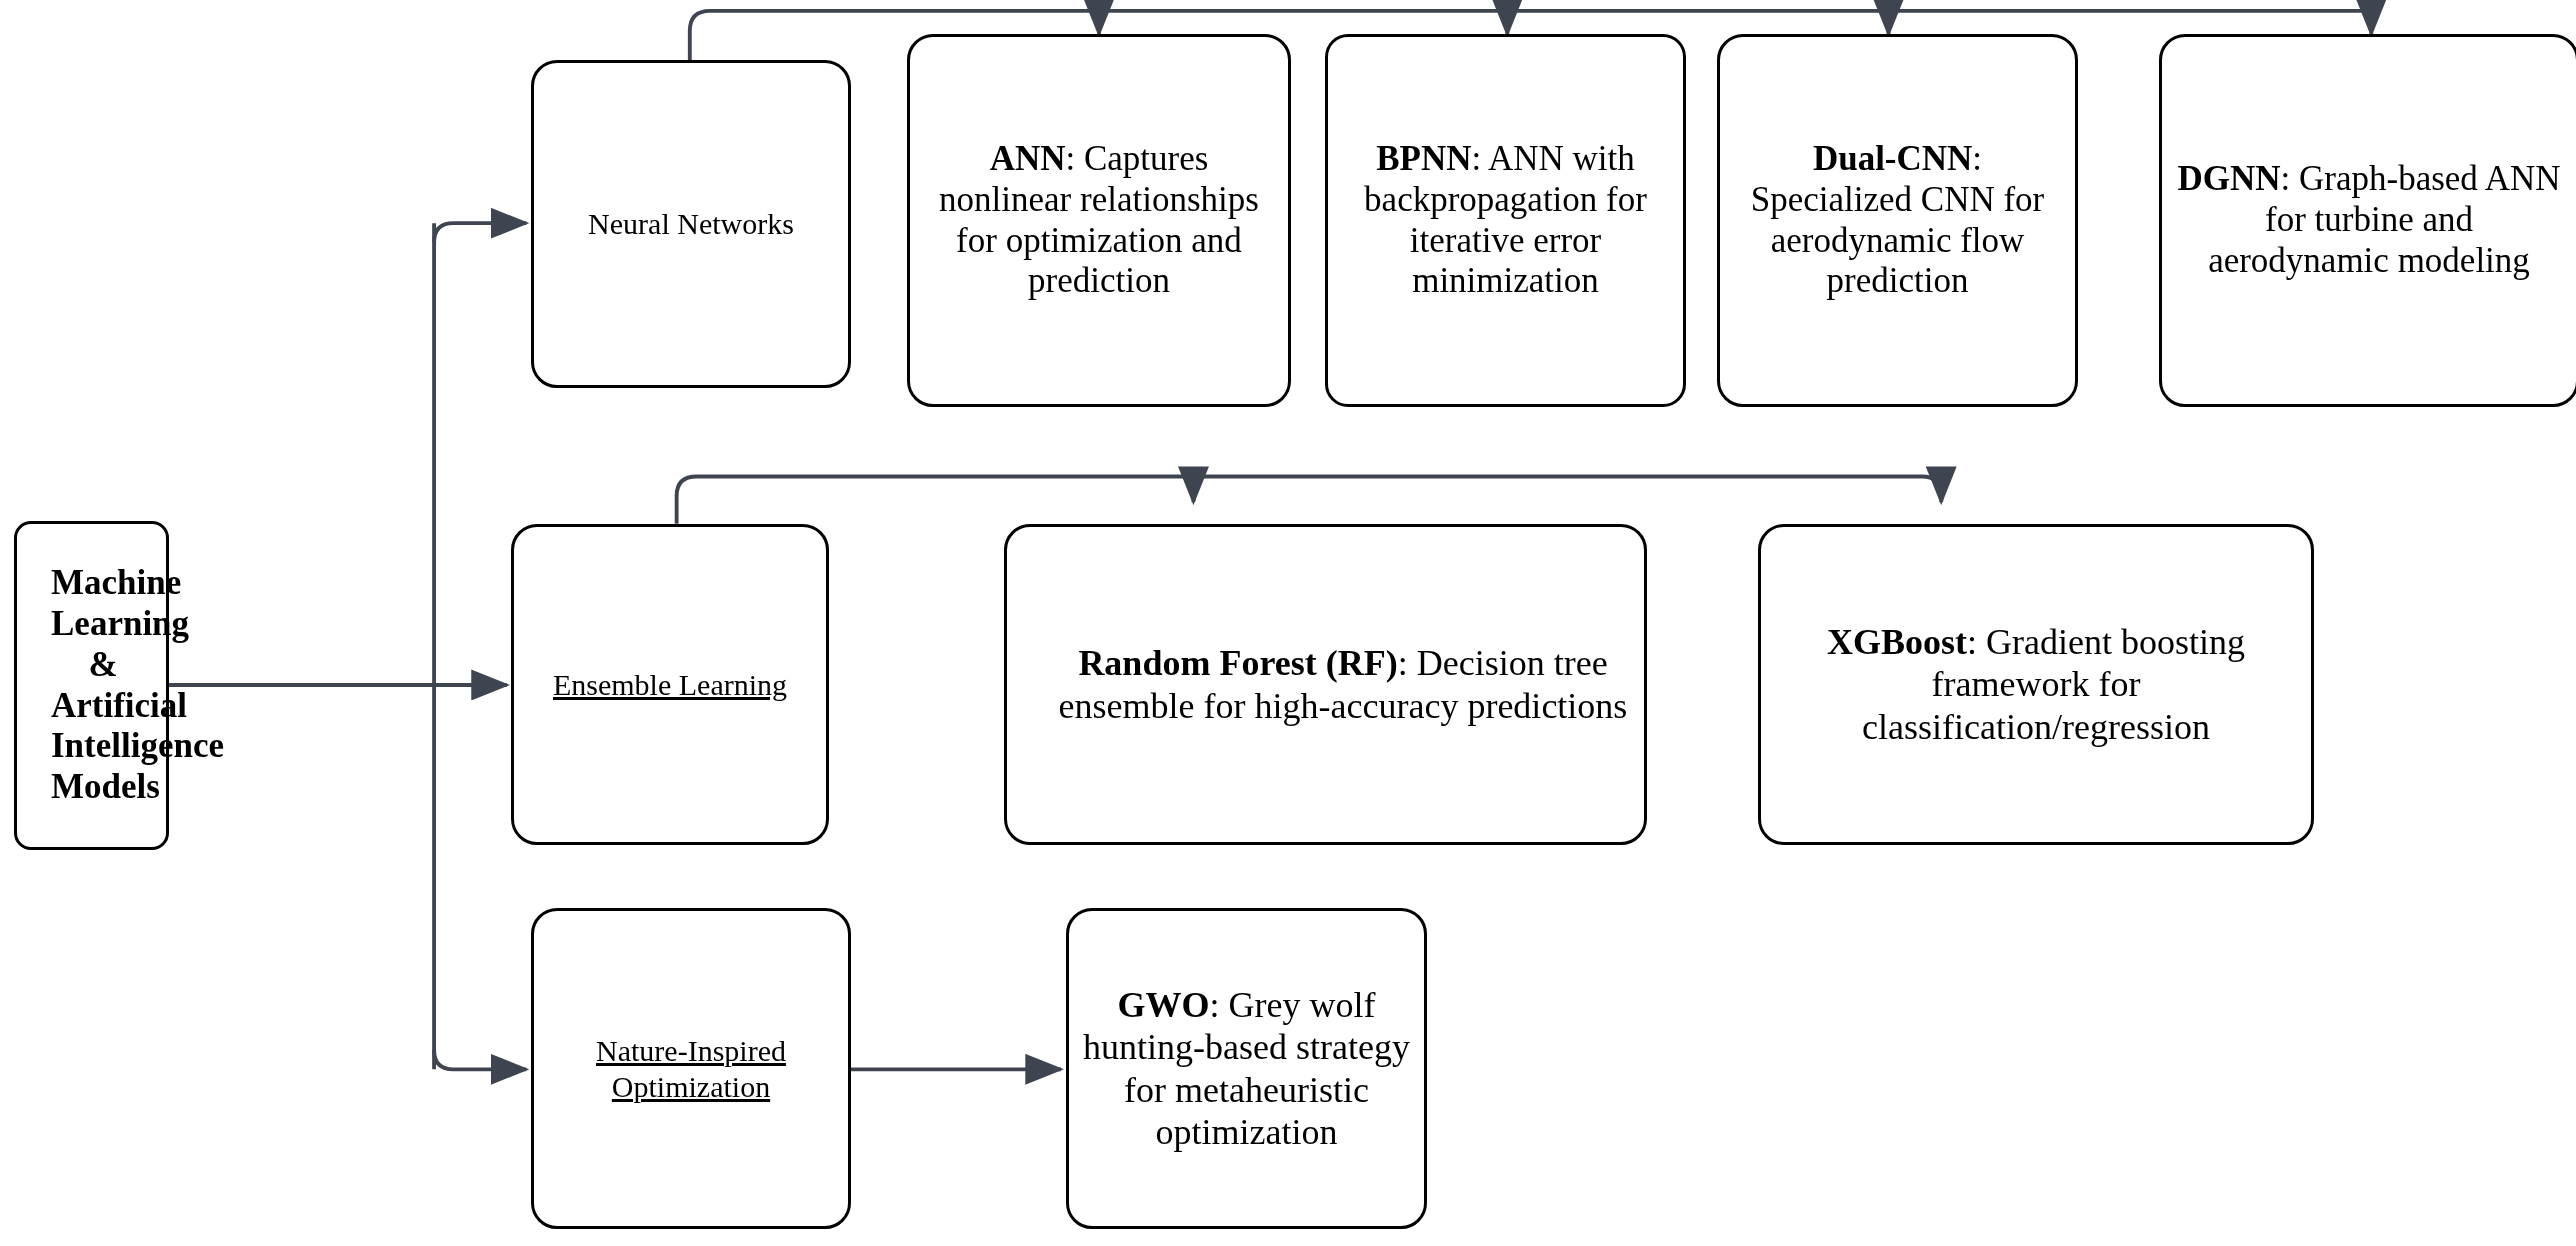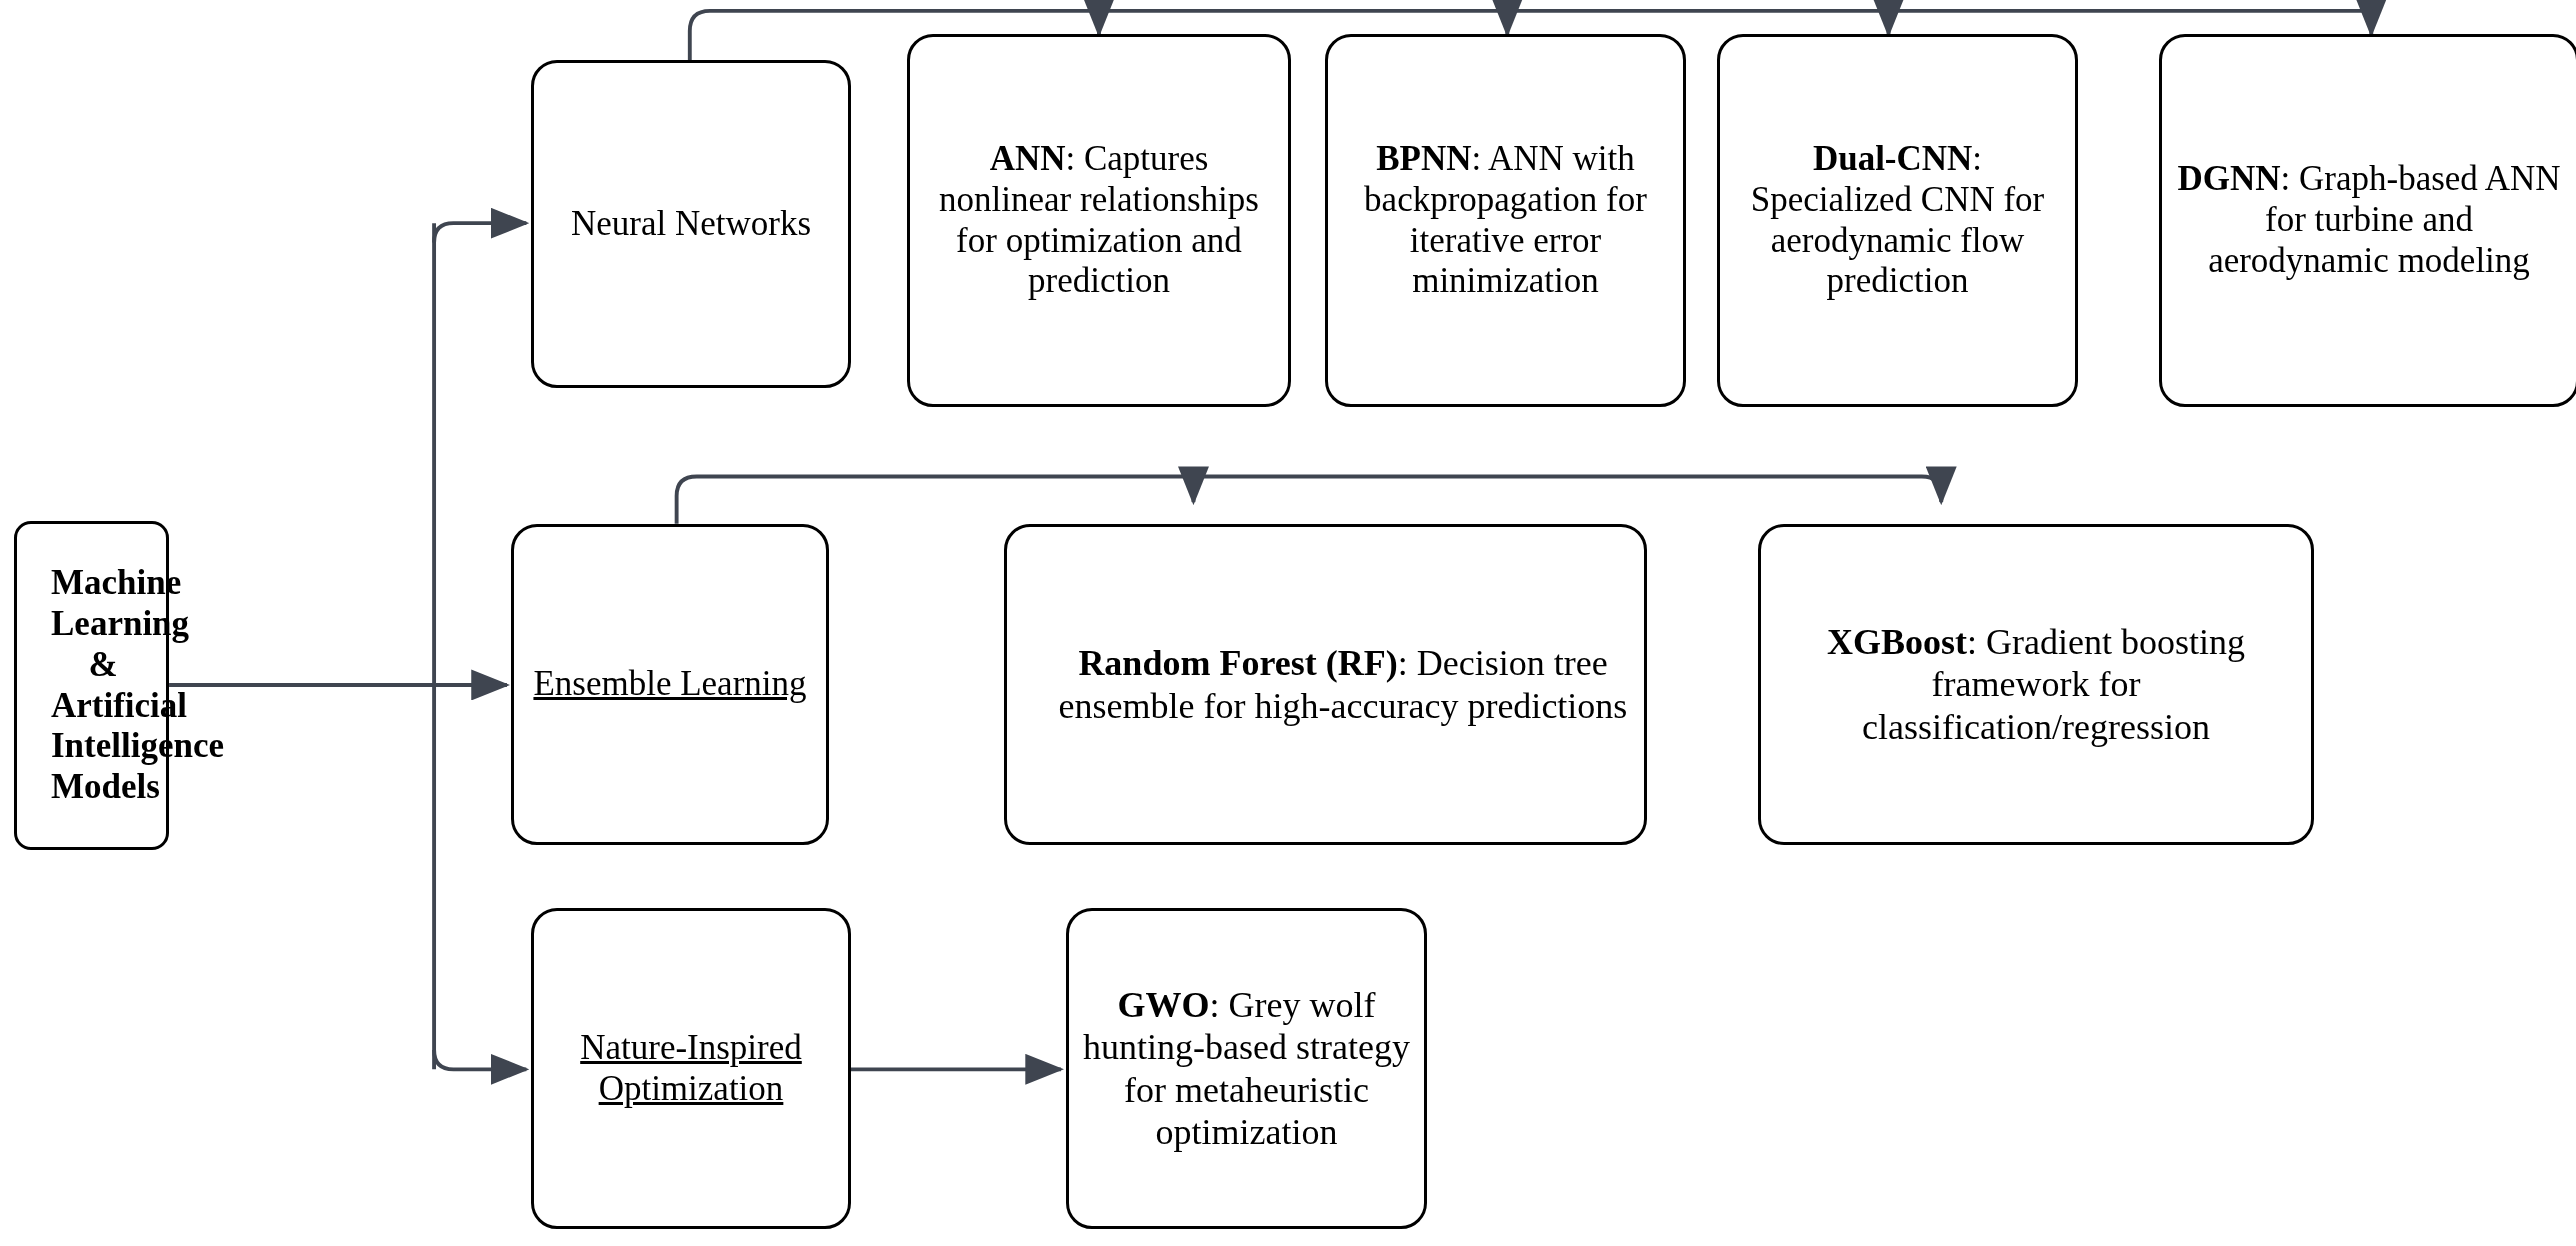--- a/index.html
+++ b/index.html
@@ -43,21 +43,21 @@
     padding: 0 11px;
     box-sizing: border-box;
   }
   .node.root {
     border-width: 3.1px;
     border-radius: 17px;
   }
   .root .txt { font-weight: bold; }
   .b { font-weight: bold; }
   .fs-root   { font-size: 35px; }
-  .fs-cat    { font-size: 35px; }
+  .fs-cat    { font-size: 30px; }
   .fs-leaf   { font-size: 35px; }
   .fs-leaf-w { font-size: 36px; }
 </style>
 </head>
 <body>
 
 <div id="canvas">
 
   <svg class="edges" viewBox="0 0 3324 1608" xmlns="http://www.w3.org/2000/svg">
     <defs>
@@ -94,21 +94,21 @@
   </div>
 
   <div class="node fs-cat" style="left:531px; top:60px; width:320px; height:328px;">
     <span class="txt">Neural Networks</span>
   </div>
 
   <div class="node fs-leaf" style="left:907px; top:34px; width:384px; height:373px;">
     <span class="txt"><b class="b">ANN</b><span>: </span><span>Captures nonlinear relationships for optimization and prediction</span></span>
   </div>
 
-  <div class="node fs-leaf" style="left:1325px; top:34px; width:361px; height:373px;">
+  <div class="node fs-leaf" style="left:1325px; top:34px; width:361px; height:373px;border-radius:23px;">
     <span class="txt"><b class="b">BPNN</b><span>: </span><span>ANN with backpropagation for iterative error minimization</span></span>
   </div>
 
   <div class="node fs-leaf" style="left:1717px; top:34px; width:361px; height:373px;">
     <span class="txt"><b class="b">Dual-CNN</b><span>: </span><span>Specialized CNN for aerodynamic flow prediction</span></span>
   </div>
 
   <div class="node fs-leaf" style="left:2159px; top:34px; width:420px; height:373px;">
     <span class="txt"><b class="b">DGNN</b><span>: </span><span>Graph-based ANN for turbine and aerodynamic modeling</span></span>
   </div>

